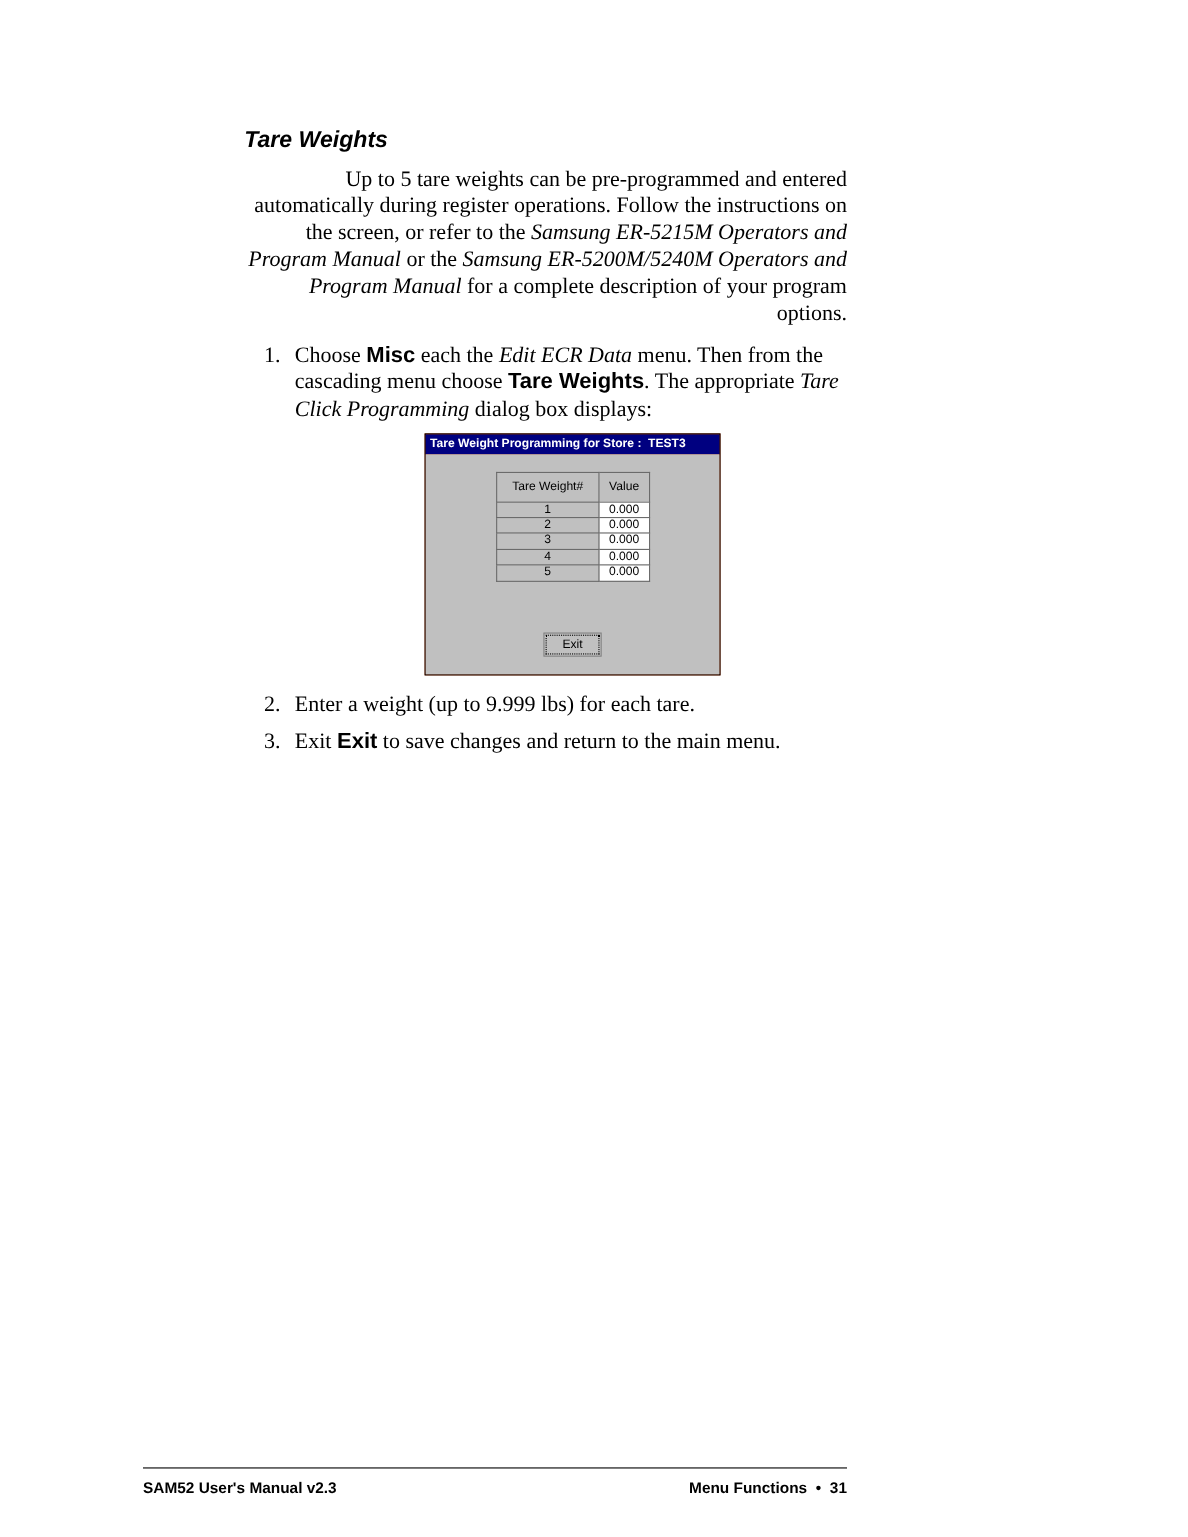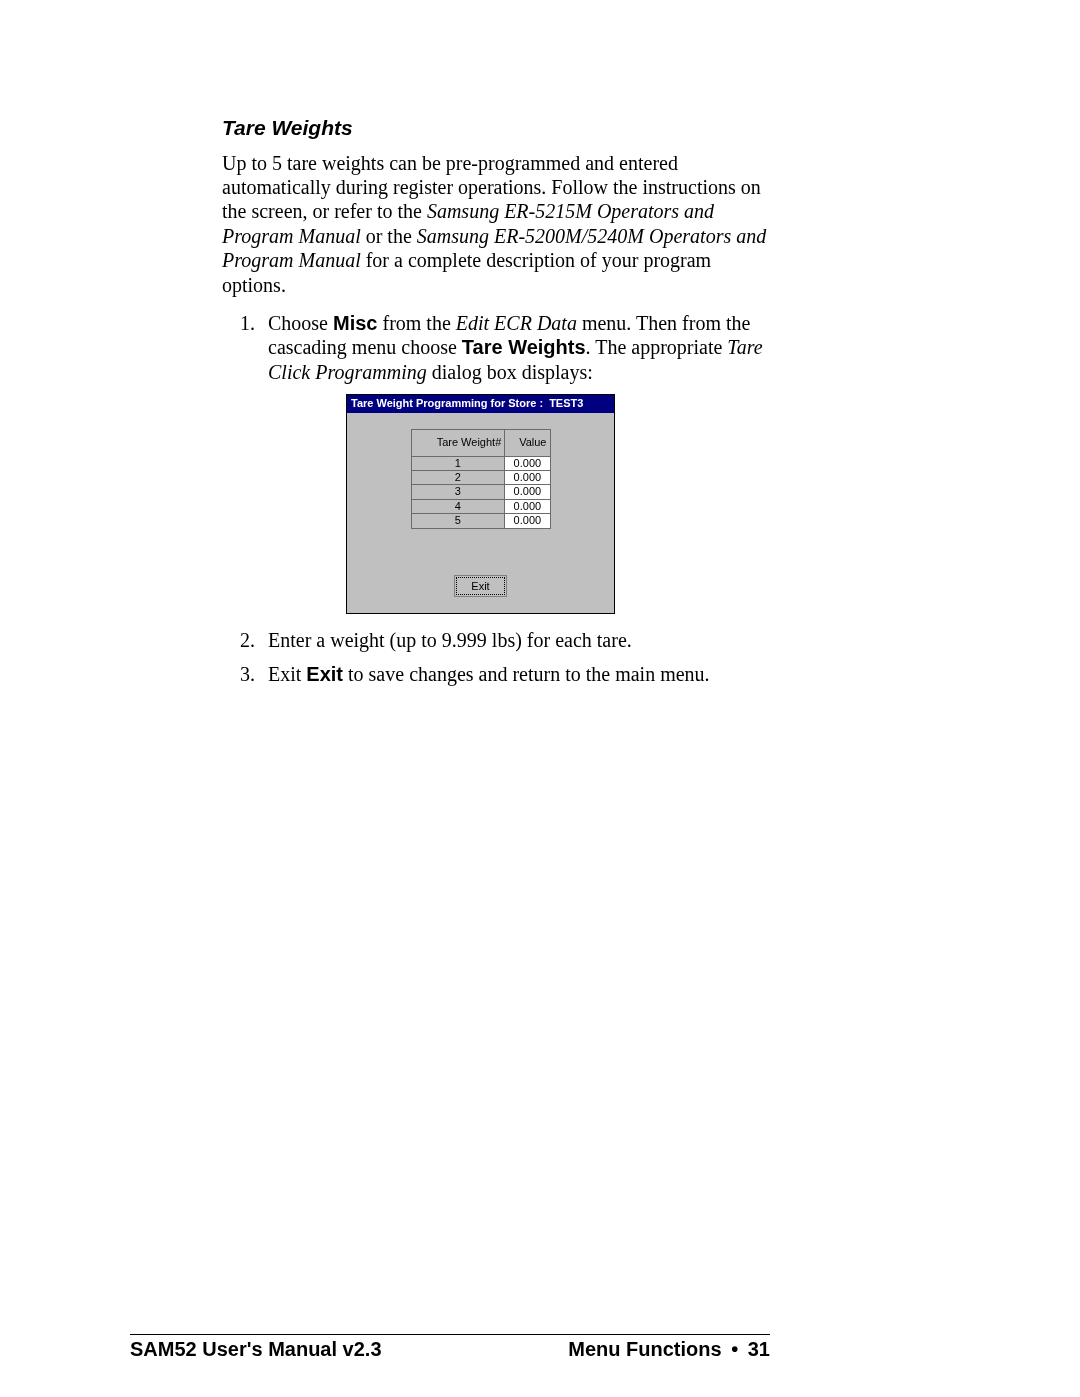--- a/index.html
+++ b/index.html
@@ -20,40 +20,40 @@
   }
   .section-title {
     font-family: Arial, Helvetica, sans-serif;
     font-weight: bold;
     font-style: italic;
     font-size: 21px;
     margin: 0 0 10px 0;
   }
   .para {
     margin: 0 0 14px 0;
-    text-align: left;
+    text-align: right;
   }
   ol.steps {
     margin: 0 0 0 0;
     padding-left: 38px;
   }
   ol.steps > li {
     padding-left: 8px;
     margin-bottom: 10px;
   }
   .bold-sans {
     font-family: Arial, Helvetica, sans-serif;
     font-weight: bold;
     font-style: normal;
   }
   .italic { font-style: italic; }
 
   
   .dialog-outer {
-    margin: 10px 0 14px 78px;
+    margin: 10px 0 14px 118px;
     width: 267px;
     border: 1px solid #000;
     background: #c2410c;
     font-family: "MS Sans Serif", Arial, sans-serif;
     color: #000;
   }
   .dialog-title {
     background: #000080;
     color: #fff;
     font-size: 11px;
@@ -78,21 +78,20 @@
     border: 1px solid #6b6b6b;
     text-align: center;
     height: 13px;
     padding: 0 3px;
     background: #c0c0c0;
   }
   .grid th {
     font-weight: normal;
     height: 26px;
     line-height: 1.1;
-    text-align: right;
   }
   .grid td.valcell {
     text-align: center;
     background: #fff;
   }
   .exit-wrap {
     margin-top: 42px;
     text-align: center;
   }
   button.exit-btn {
@@ -117,38 +116,38 @@
   }
   .footer {
     position: absolute;
     left: 130px;
     right: 130px;
     bottom: 36px;
     display: flex;
     justify-content: space-between;
     font-family: Arial, Helvetica, sans-serif;
     font-weight: bold;
-    font-size: 20px;
+    font-size: 14px;
   }
   .footer .bullet { padding: 0 4px; }
 </style>
 </head>
 <body>
 
 <div class="page">
 
   <h3 class="section-title">Tare Weights</h3>
 
   <p class="para">
     <span>Up to 5 tare weights can be pre-programmed and entered automatically during register operations.  Follow the instructions on the screen, or refer to the </span><span class="italic">Samsung ER-5215M Operators and Program Manual</span><span> or the </span><span class="italic">Samsung ER-5200M/5240M Operators and Program Manual</span><span> for a complete description of your program options.</span>
   </p>
 
   <ol class="steps">
     <li>
-      <span>Choose </span><span class="bold-sans">Misc</span><span> from the </span><span class="italic">Edit ECR Data</span><span> menu.  Then from the cascading menu choose </span><span class="bold-sans">Tare Weights</span><span>.  The appropriate </span><span class="italic">Tare Click Programming</span><span> dialog box displays:</span>
+      <span>Choose </span><span class="bold-sans">Misc</span><span> each the </span><span class="italic">Edit ECR Data</span><span> menu.  Then from the cascading menu choose </span><span class="bold-sans">Tare Weights</span><span>.  The appropriate </span><span class="italic">Tare Click Programming</span><span> dialog box displays:</span>
 
       
       <div class="dialog-outer">
         <div class="dialog-title">
           <span class="store-lbl">Tare Weight Programming for Store :</span>
           <span class="store-name">TEST3</span>
         </div>
         <div class="dialog-body">
           <table class="grid">
             <tbody>

